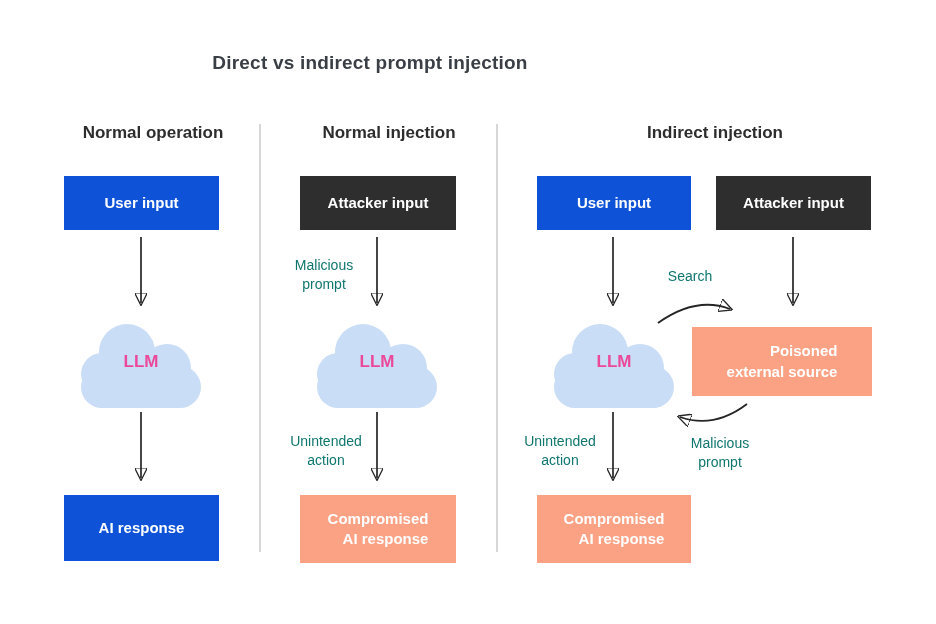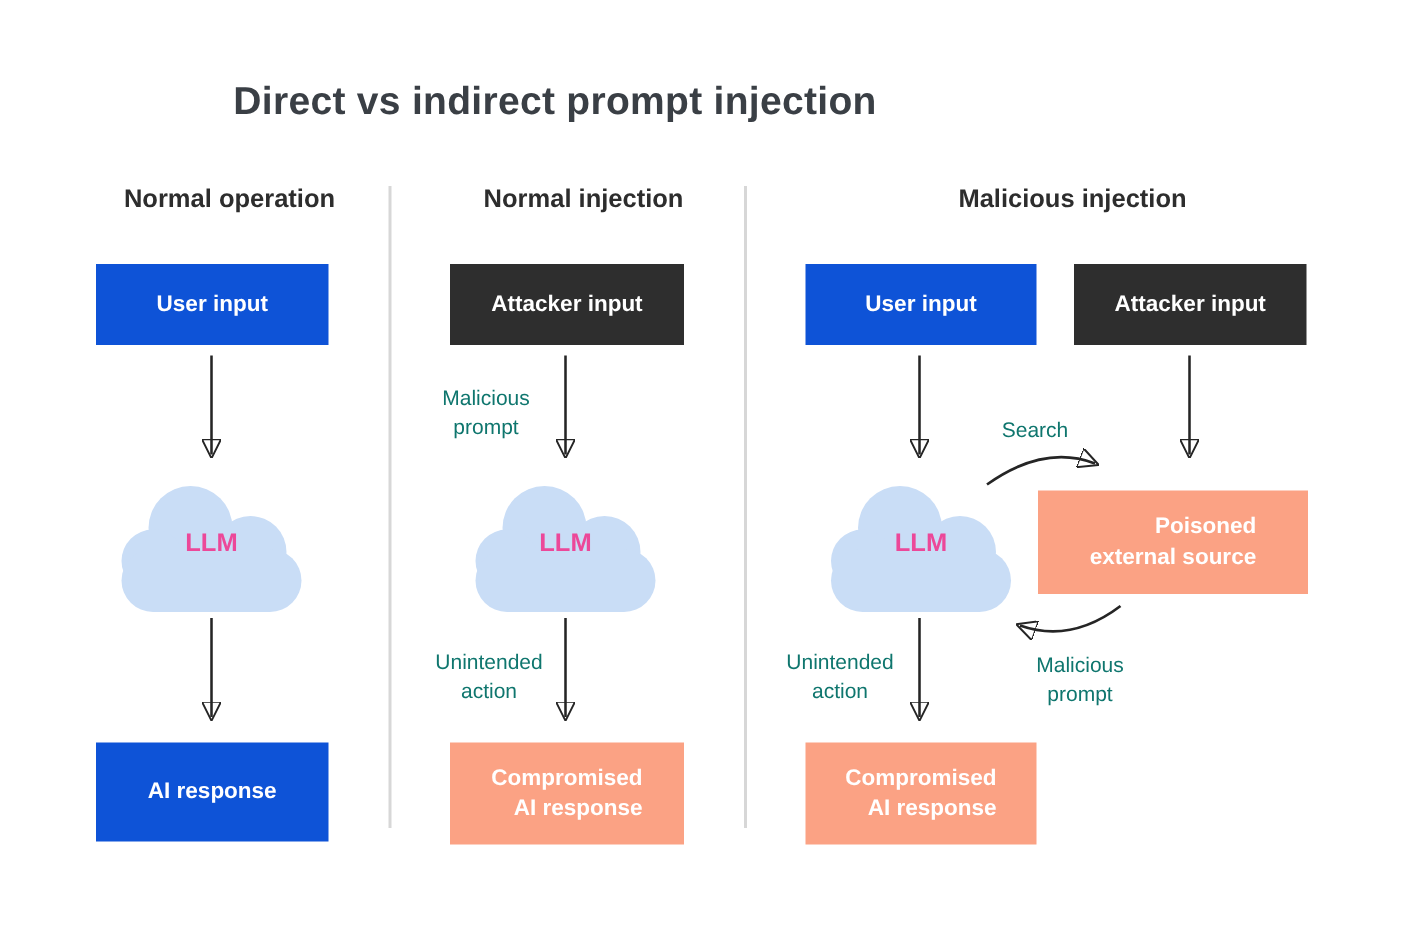--- a/index.html
+++ b/index.html
@@ -9,21 +9,21 @@
     width: 936px;
     height: 624px;
     background: #ffffff;
     overflow: hidden;
   }
   .title {
     position: absolute;
     left: 0; top: 52px;
     width: 740px;
     text-align: center;
-    font-size: 26px;
+    font-size: 19px;
     font-weight: bold;
     color: #3a3f45;
     letter-spacing: 0.2px;
   }
   .col-heading {
     position: absolute;
     transform: translateX(-50%);
     top: 123px;
     font-size: 17px;
     font-weight: bold;
@@ -87,21 +87,21 @@
 </style>
 </head>
 <body>
 
 <div class="stage">
 
   <div class="title">Direct vs indirect prompt injection</div>
 
   <div class="col-heading" style="left:141px">Normal operation</div>
   <div class="col-heading" style="left:377px">Normal injection</div>
-  <div class="col-heading" style="left:703px">Malicious injection</div>
+  <div class="col-heading" style="left:703px">Indirect injection</div>
 
   <div class="divider" style="left:259px"></div>
   <div class="divider" style="left:496px"></div>
 
   <svg class="arrows" viewBox="0 0 936 624" xmlns="http://www.w3.org/2000/svg">
     <defs>
       <marker id="ah" viewBox="0 0 10 10" refX="8" refY="5" markerWidth="7.5" markerHeight="7.5" orient="auto-start-reverse">
         <path d="M0,0 L10,5 L0,10 z" fill="#252525" stroke="none"></path>
       </marker>
     </defs>
@@ -156,21 +156,21 @@
   <div class="llm-label" style="left:377px; top:352px">LLM</div>
   <div class="llm-label" style="left:614px; top:352px">LLM</div>
 
   <div class="box salmon" style="left:692px; top:327px; width:180px; height:69px">Poisoned
 external source</div>
 
   <div class="lbl" style="left:324px; top:256px">Malicious
 prompt</div>
   <div class="lbl" style="left:326px; top:432px">Unintended
 action</div>
-  <div class="lbl" style="left:690px; top:277px">Search</div>
+  <div class="lbl" style="left:690px; top:267px">Search</div>
   <div class="lbl" style="left:560px; top:432px">Unintended
 action</div>
   <div class="lbl" style="left:720px; top:434px">Malicious
 prompt</div>
 
   <div class="box blue" style="left:64px; top:495px; width:155px; height:66px">AI response</div>
   <div class="box salmon" style="left:300px; top:495px; width:156px; height:68px">Compromised
 AI response</div>
   <div class="box salmon" style="left:537px; top:495px; width:154px; height:68px">Compromised
 AI response</div>

